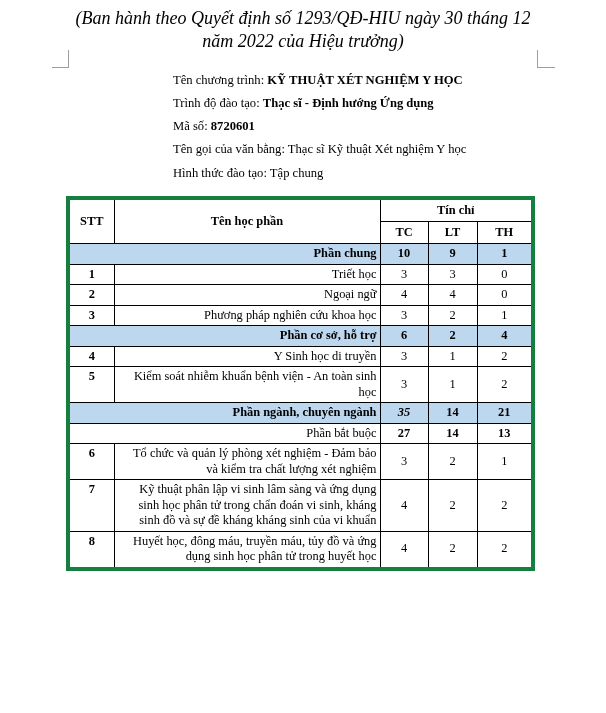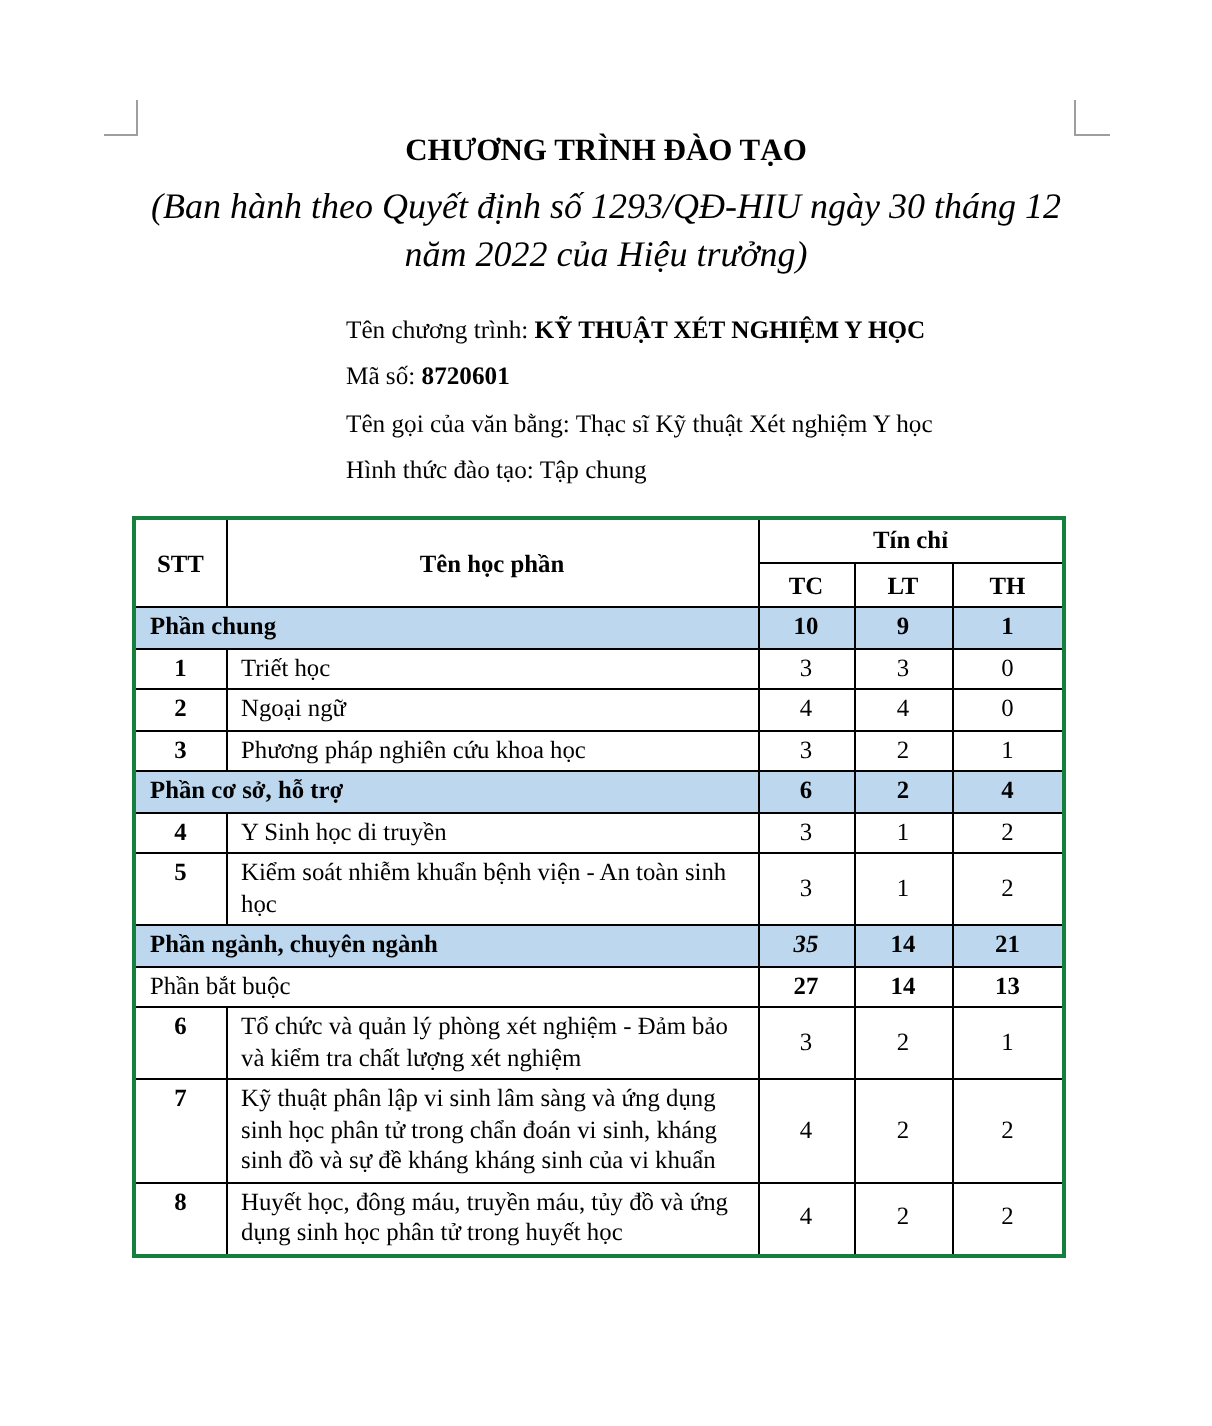--- a/index.html
+++ b/index.html
@@ -17,41 +17,41 @@
   h1.doc-title { margin: 66px 0 0; text-align: center; font-size: 15.5px;
                  font-weight: bold; line-height: 1.25; }
   p.doc-subtitle { margin: 7px 0 0; text-align: center; font-style: italic;
                    font-size: 18px; line-height: 1.3; }
   .info { margin: 15px 0 0 104px; font-size: 12.6px; }
   .info-line { line-height: 23.2px; white-space: nowrap; }
   .b { font-weight: bold; }
   .i { font-style: italic; }
   h2.frame-heading { margin: 26px 0 0; font-size: 12.6px; font-weight: bold; line-height: 1.3; }
   table.tbl { border-collapse: collapse; table-layout: fixed; width: 465px;
-              margin: 11px 0 0 -3px; border: 2px solid #15803d; font-size: 12.4px; }
+              margin: 11px 0 0 -3px; border: 4px solid #15803d; font-size: 12.4px; }
   .tbl th, .tbl td { border: 1px solid #000; overflow: hidden; }
   .tbl th { font-weight: bold; text-align: center; padding: 2.5px 2px; line-height: 1.3; }
   .tbl td { padding: 2px 4px; line-height: 1.25; vertical-align: middle; }
   .tbl td.c { text-align: center; }
   .tbl td.stt { text-align: center; vertical-align: top; }
-  .tbl td.name { text-align: left; padding-left: 7px; padding-right: 3px; vertical-align: top; }
+  .tbl td.name { text-align: right; padding-left: 7px; padding-right: 3px; vertical-align: top; }
   tr.hl td { background: var(--hl, #BDD7EE); }
 </style>
 </head>
 <body>
 
 <div class="crop crop-tl"></div>
 <div class="crop crop-tr"></div>
 
 <div class="content">
-  <h1 class="doc-title">CHƯƠNG TRÌNH ĐÀO TẠO</h1>
   <p class="doc-subtitle">(Ban hành theo Quyết định số 1293/QĐ-HIU ngày 30 tháng 12 năm 2022 của Hiệu trưởng)</p>
 
   <div class="info">
       <div class="info-line"><span>Tên chương trình: </span><span class="b">KỸ THUẬT XÉT NGHIỆM Y HỌC</span></div>
+      <div class="info-line"><span>Trình độ đào tạo: </span><span class="b">Thạc sĩ - Định hướng Ứng dụng</span></div>
       <div class="info-line"><span>Mã số: </span><span class="b">8720601</span></div>
       <div class="info-line"><span>Tên gọi của văn bằng: </span><span>Thạc sĩ Kỹ thuật Xét nghiệm Y học</span></div>
       <div class="info-line"><span>Hình thức đào tạo: </span><span>Tập chung</span></div>
     </div>
 
 
   <table class="tbl">
     <colgroup>
       <col style="width:46px">
         <col style="width:266px">

